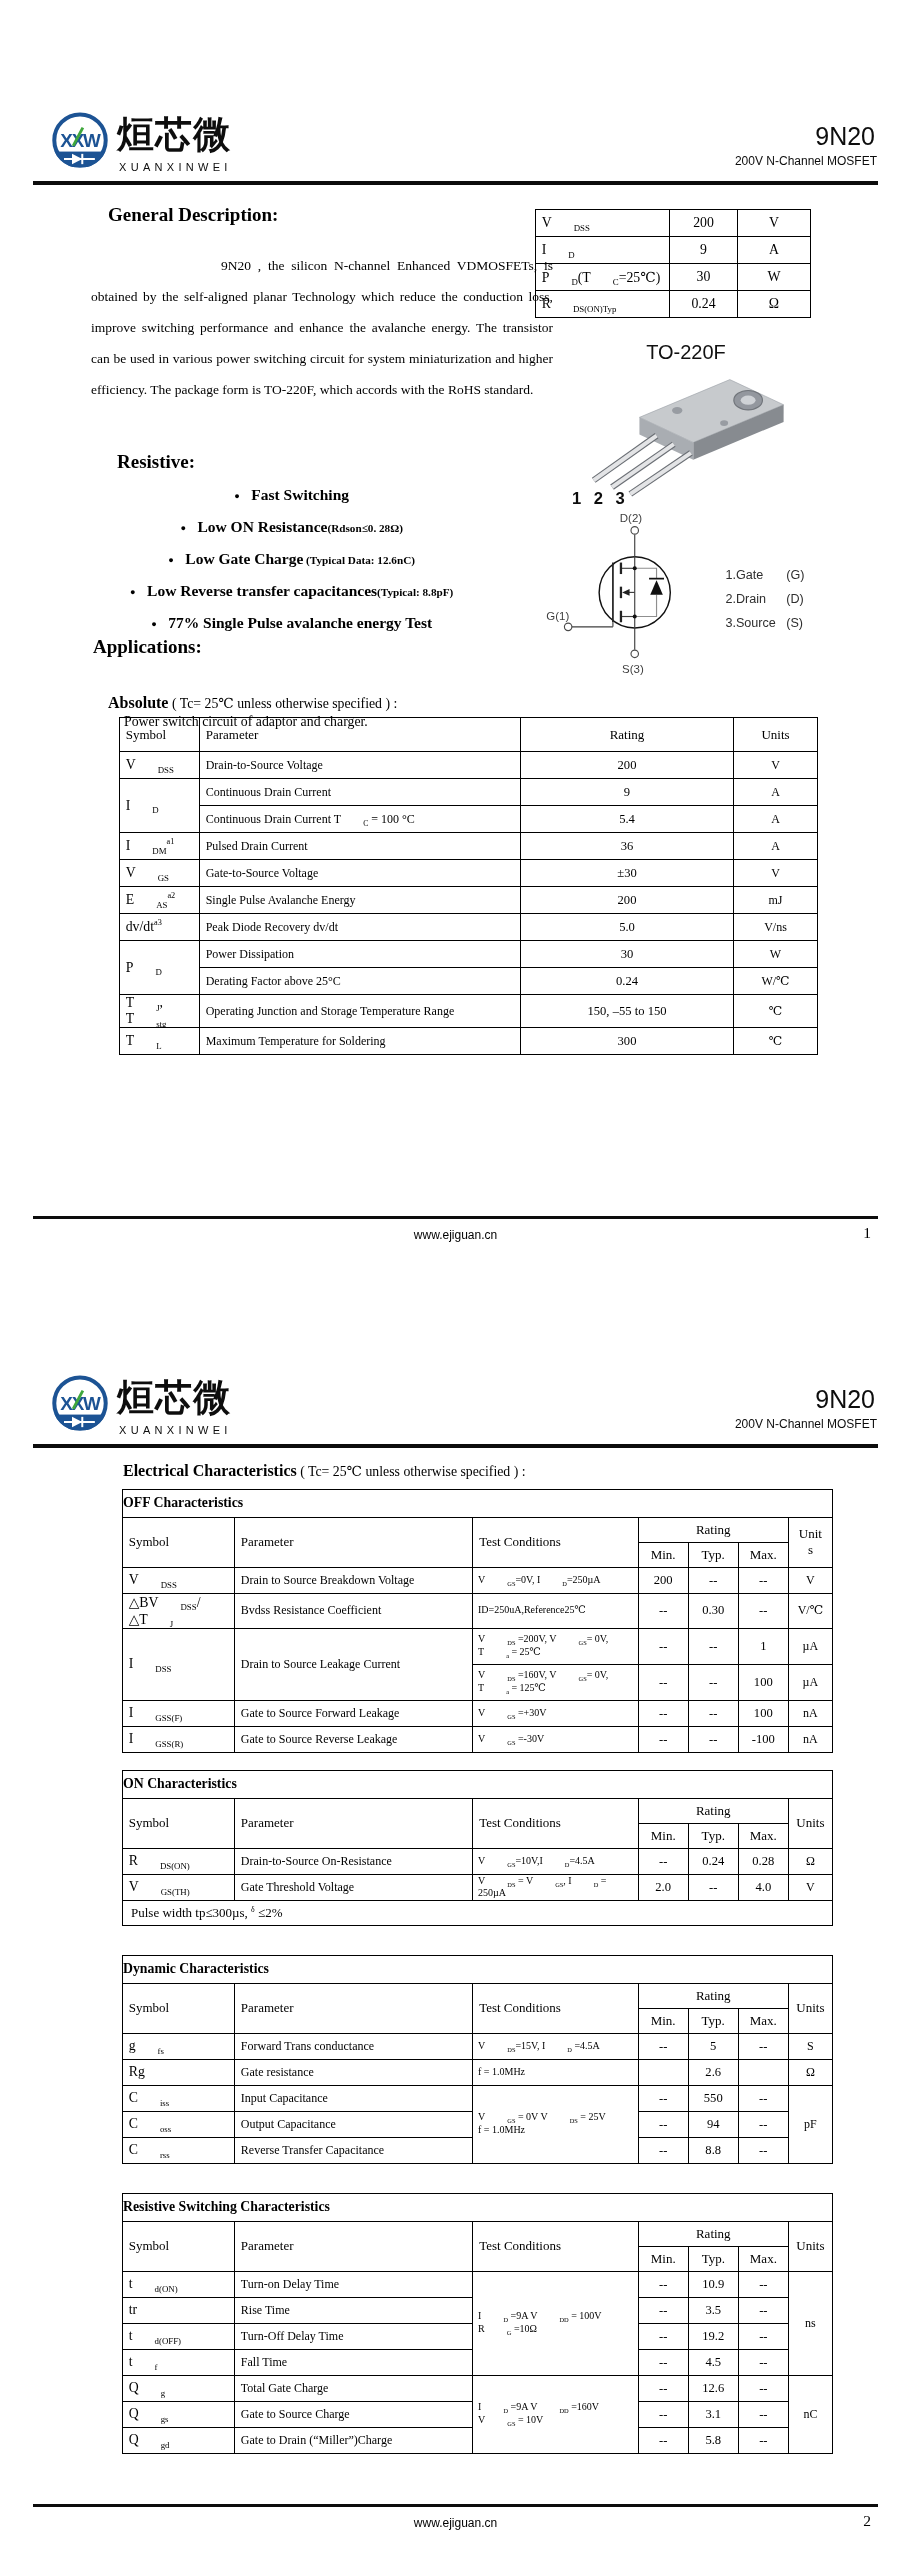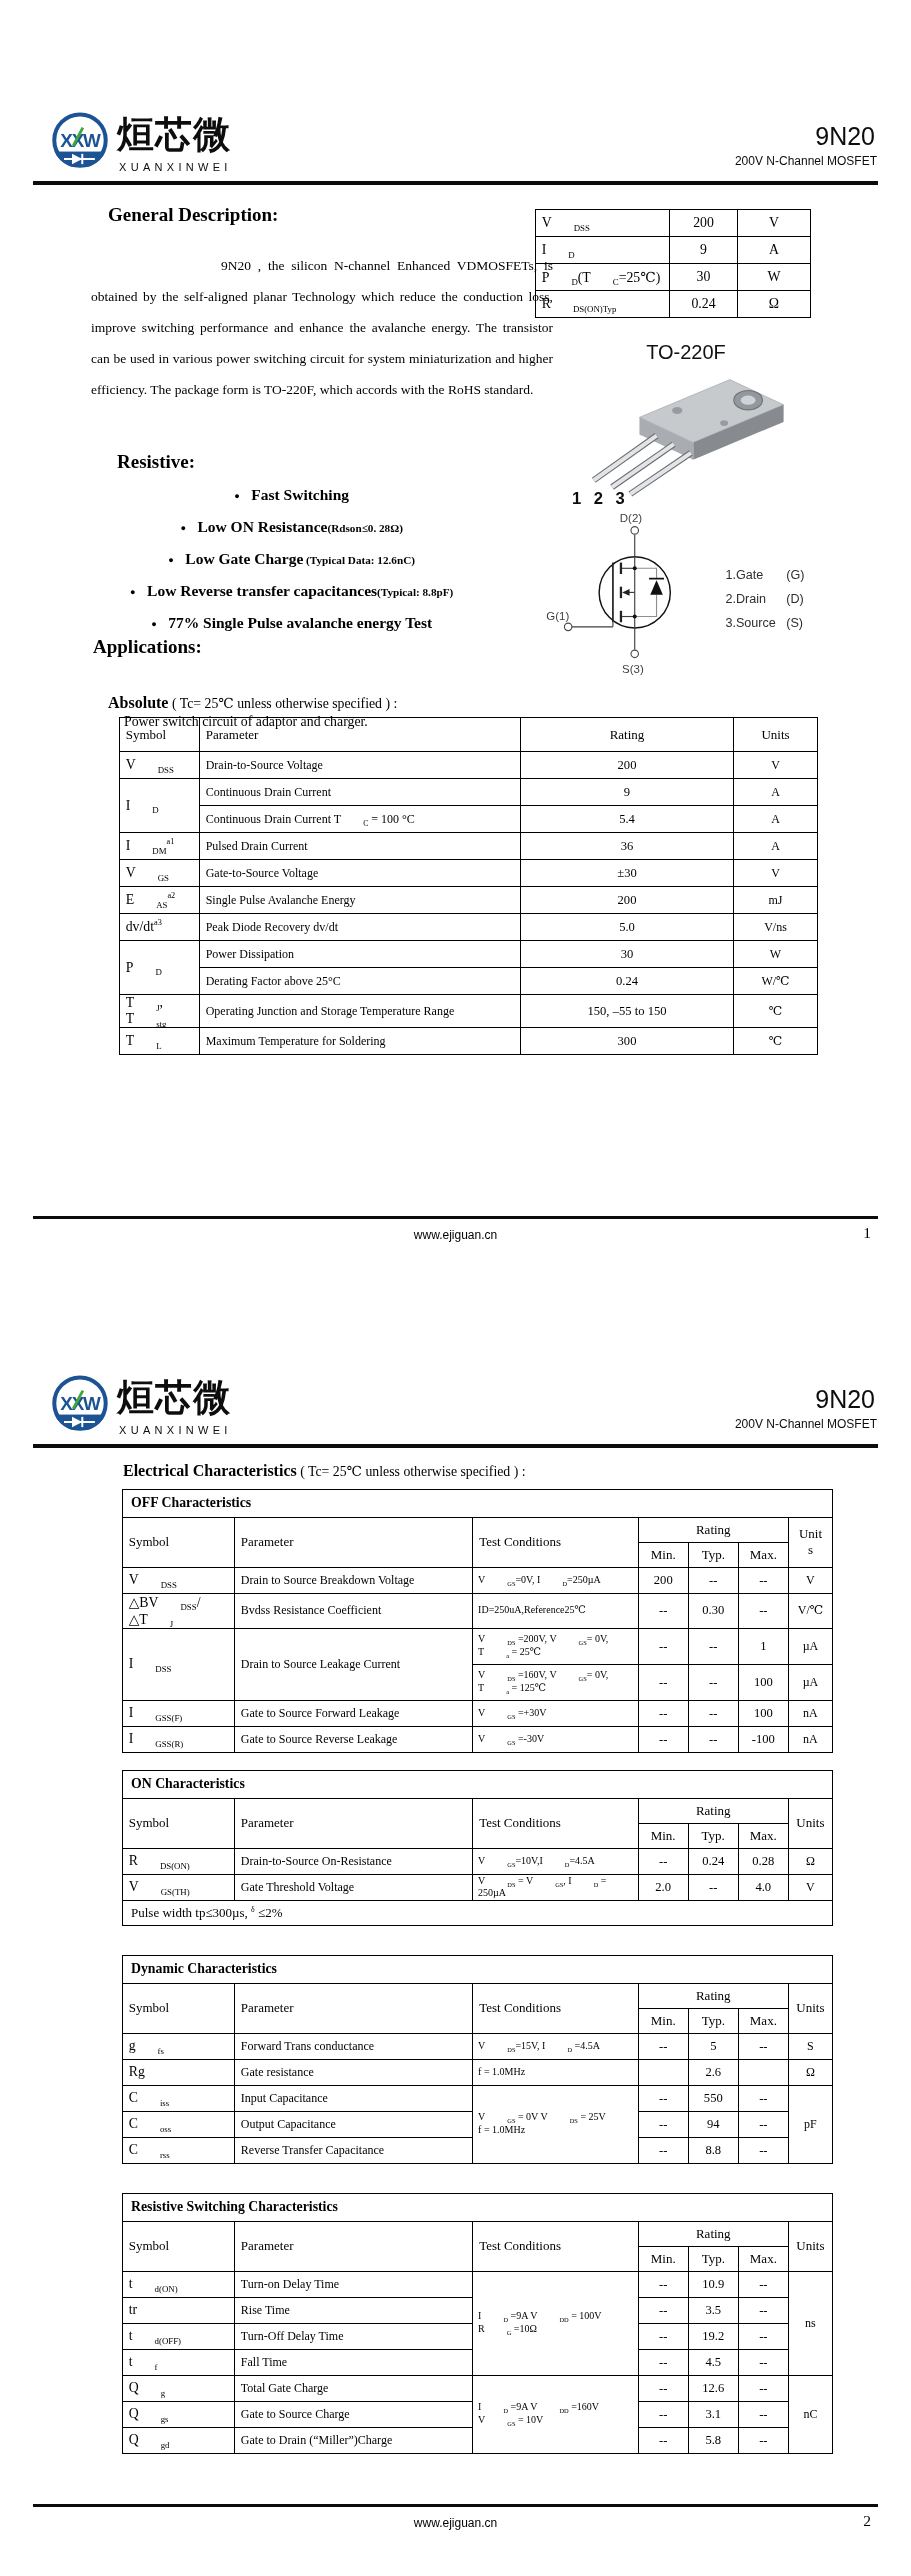--- a/index.html
+++ b/index.html
@@ -44,21 +44,21 @@
   
   table{border-collapse:collapse;table-layout:fixed;width:100%;
         font-family:"Liberation Serif","DejaVu Serif",serif;}
   .dtable{position:absolute;}
   .dtable table{border:1.7px solid #000;}
   th,td{border:1.1px solid #000;padding:0 5.7px;overflow:hidden;font-weight:normal;}
   td.c,th.c{text-align:center;padding:0 2.3px;}
   th.l,td.l{text-align:left;}
   tr.h60{height:34px;} tr.h48{height:27.5px;} tr.h47{height:27px;} tr.h46{height:26px;}
   tr.h44{height:25px;} tr.h62{height:36px;}
-  .sec-row th{text-align:left;font-weight:bold;font-size:13.8px;padding-left:8px;}
+  .sec-row th{text-align:left;font-weight:bold;font-size:13.8px;padding-left:0;}
   .colhead{font-size:13px;}
   .symcell{font-size:13.8px;}
   .parcell{font-size:12px;}
   .ratcell{font-size:12.6px;}
   .uncell{font-size:12px;}
   .testcell{font-size:10px;line-height:12.6px;padding:0 4.6px;}
   sub{font-size:64%;line-height:0;margin-left:22px;}
   sup{font-size:60%;line-height:0;text-align:right;}
   .note-row td{font-size:13px;padding-left:8px;}
 

